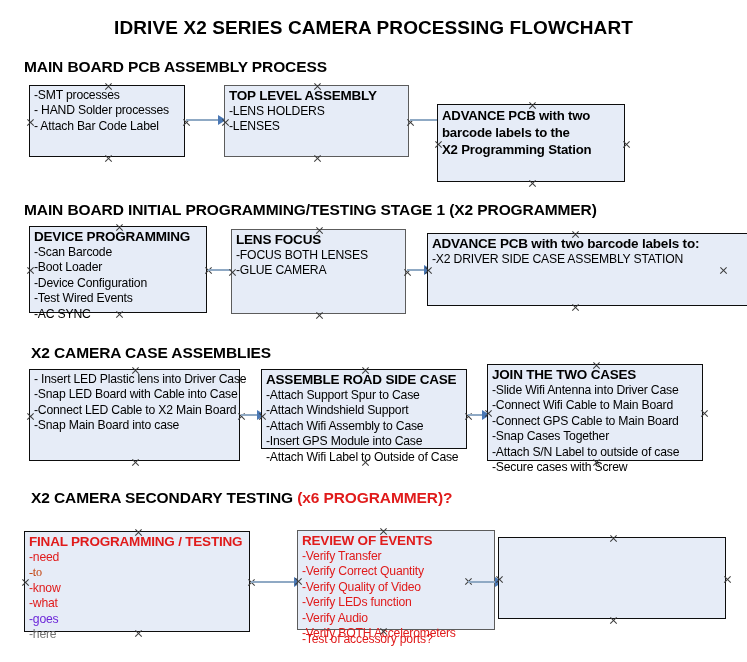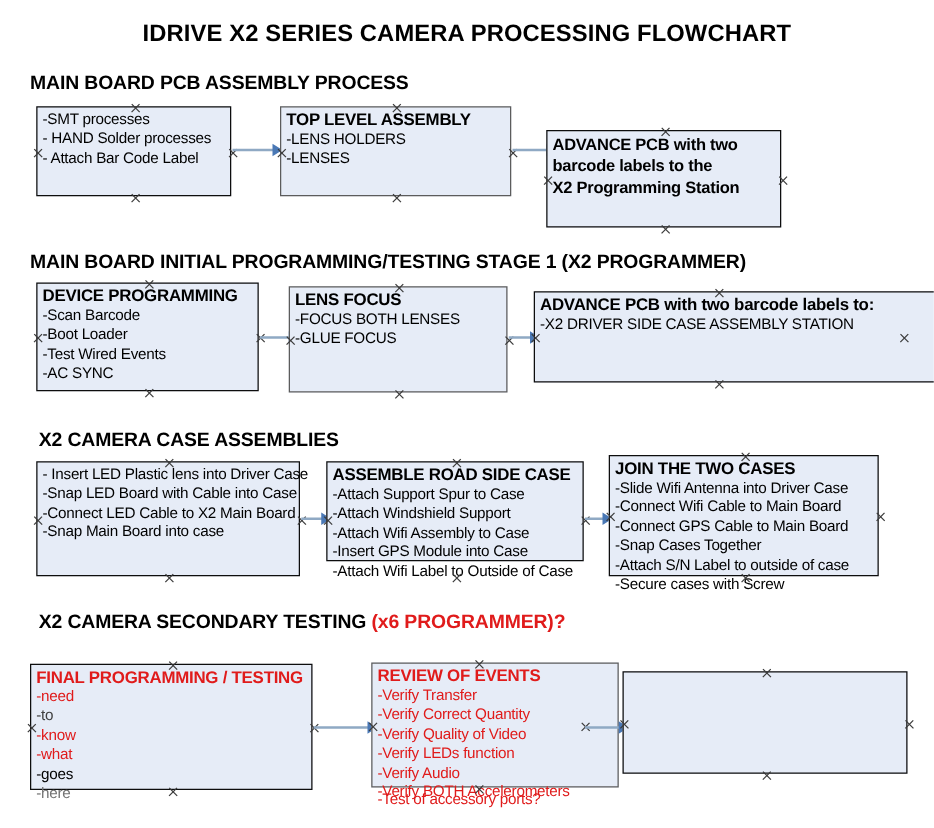--- a/index.html
+++ b/index.html
@@ -179,37 +179,38 @@
 
   <div class="section-heading" style="left:24px; top:201px;">
     <span>MAIN BOARD INITIAL PROGRAMMING/TESTING STAGE 1 (X2 PROGRAMMER)</span>
   </div>
 
   <div class="flowbox" style="left:29px; top:226px; width:178px; height:87px;">
     <div class="inner">
       <div class="box-title">DEVICE PROGRAMMING</div>
       <div class="box-line">-Scan Barcode</div>
       <div class="box-line">-Boot Loader</div>
+      <div class="box-line">-Device Configuration</div>
       <div class="box-line">-Test Wired Events</div>
       <div class="box-line">-AC SYNC</div>
     </div>
     <div class="handle" style="left:84.5px; top:-4.5px;"></div>
     <div class="handle" style="left:84.5px; top:82.5px;"></div>
     <div class="handle" style="left:-4.5px; top:39px;"></div>
     <div class="handle" style="left:173.5px; top:39px;"></div>
   </div>
 
   <div class="connector" style="left:208px; top:269px; width:24px;"></div>
   <div class="arrowhead" style="left:231px; top:265px;"></div>
 
   <div class="flowbox gray-border" style="left:231px; top:229px; width:175px; height:85px;">
     <div class="inner">
       <div class="box-title">LENS FOCUS</div>
       <div class="box-line">-FOCUS BOTH LENSES</div>
-      <div class="box-line">-GLUE FOCUS</div>
+      <div class="box-line">-GLUE CAMERA</div>
     </div>
     <div class="handle" style="left:83px; top:-4.5px;"></div>
     <div class="handle" style="left:83px; top:80.5px;"></div>
     <div class="handle" style="left:-4.5px; top:38px;"></div>
     <div class="handle" style="left:170.5px; top:38px;"></div>
   </div>
 
   <div class="connector" style="left:407px; top:269px; width:20px;"></div>
   <div class="arrowhead" style="left:424px; top:265px;"></div>
 
@@ -279,24 +280,24 @@
   </div>
 
   <div class="section-heading" style="left:31px; top:489px;">
     <span>X2 CAMERA SECONDARY TESTING </span><span class="accent">(x6 PROGRAMMER)?</span>
   </div>
 
   <div class="flowbox" style="left:24px; top:531px; width:226px; height:101px;">
     <div class="inner">
       <div class="box-title" style="color:#e01b1b;">FINAL PROGRAMMING / TESTING</div>
       <div class="box-line" style="color:#e01b1b;">-need</div>
-      <div class="box-line" style="color:#404040;">-to</div>
+      <div class="box-line" style="color:#c2410c;font-family:Liberation Serif, serif;">-to</div>
       <div class="box-line" style="color:#e01b1b;">-know</div>
       <div class="box-line" style="color:#e01b1b;">-what</div>
-      <div class="box-line" style="color:#000000;">-goes</div>
+      <div class="box-line" style="color:#6d28d9;">-goes</div>
       <div class="box-line" style="color:#737373;">-here</div>
     </div>
     <div class="handle" style="left:108.5px; top:-4.5px;"></div>
     <div class="handle" style="left:108.5px; top:96.5px;"></div>
     <div class="handle" style="left:-4.5px; top:46px;"></div>
     <div class="handle" style="left:221.5px; top:46px;"></div>
   </div>
 
   <div class="connector" style="left:251px; top:581px; width:45px;"></div>
   <div class="arrowhead" style="left:294px; top:577px;"></div>

